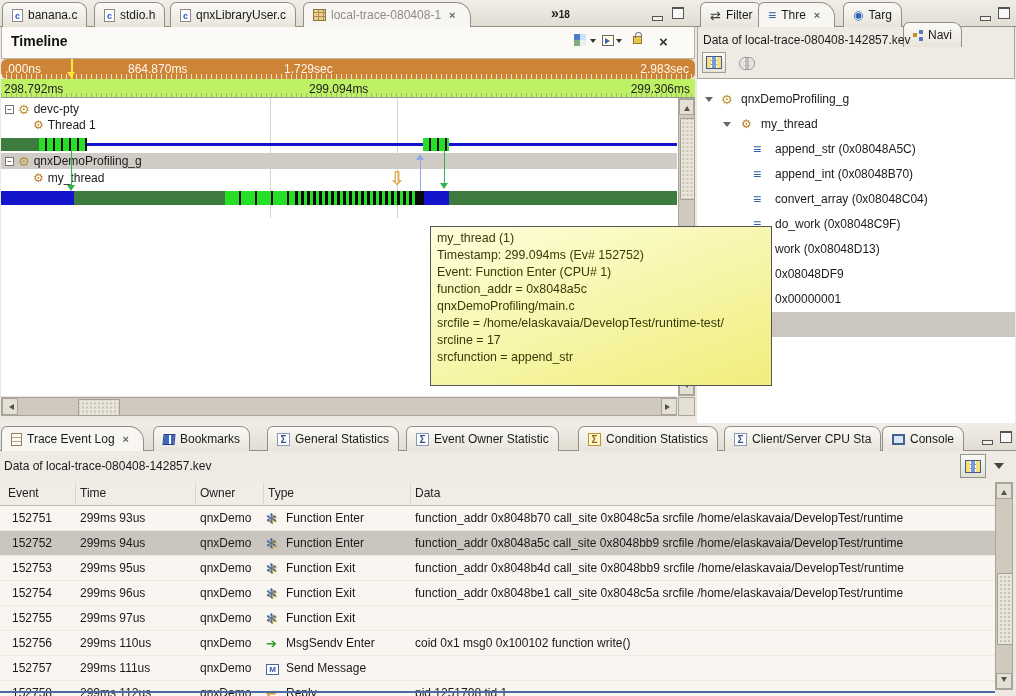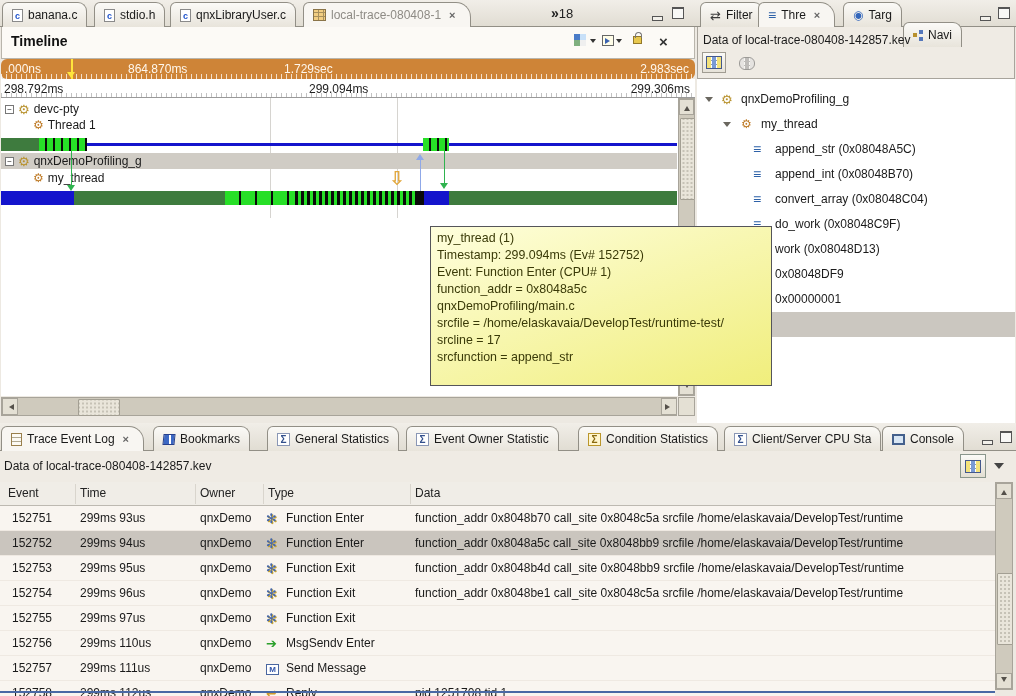--- a/index.html
+++ b/index.html
@@ -40,37 +40,37 @@
   .wmin{width:9px;height:3px;border:1px solid #555;display:inline-block;background:#F2F0EA;}
   .wmax{width:10px;height:9px;border:1px solid #555;border-top:2px solid #555;display:inline-block;background:#F8F8F6;}
   .xbig{font-size:15px;font-weight:bold;color:#333;}
   .funcIc{color:#4466AA;font-size:13px;text-shadow:1px 1px 0 #C8A430;}
   .sendIc{color:#2BA02B;font-size:13px;font-weight:bold;}
   .replyIc{color:#D19A2B;font-size:13px;font-weight:bold;}
   .msgIc{width:13px;height:11px;border:1px solid #4A66A0;background:#FFF;display:inline-block;text-align:center;font-size:8px;font-weight:bold;color:#3355AA;line-height:10px;box-sizing:border-box;}
   .expBox{width:9px;height:9px;border:1px solid #777;background:#FFF;font-size:8px;line-height:7px;text-align:center;display:inline-block;box-sizing:border-box;color:#222;}
   .treD{width:0;height:0;border:4px solid transparent;border-top:5px solid #6A675F;display:inline-block;}
   .chev{font-size:14px;font-weight:bold;color:#222;}
-  .chevN{font-size:13px;color:#222;}
+  .chevN{font-size:10px;color:#222;font-weight:bold;}
 
   
   .trough{position:absolute;background:#CFCABD;border:1px solid #A8A49A;box-sizing:border-box;}
   .sbtn{position:absolute;display:flex;align-items:center;justify-content:center;background:#E4E0D4;border:1px solid #A8A49A;box-sizing:border-box;}
   .sthumb{position:absolute;background:#E9E5DA;border:1px solid #A39F93;border-radius:1px;background-image:radial-gradient(#C6C2B6 1px,transparent 1px);background-size:4px 4px;background-position:center;}
   .aU{width:0;height:0;border:3px solid transparent;border-bottom:5px solid #55514B;}
   .aD{width:0;height:0;border:3px solid transparent;border-top:5px solid #55514B;}
   .aL{width:0;height:0;border:3px solid transparent;border-right:5px solid #55514B;}
   .aR{width:0;height:0;border:3px solid transparent;border-left:5px solid #55514B;}
 
   
   #tl-head{left:1px;top:27px;width:694px;height:32px;background:#FCFAF6;border:1px solid #B9B5AC;border-top:none;box-sizing:border-box;}
   #tl-title{left:9px;top:6px;font-size:14px;font-weight:bold;color:#111;}
   #ruler-top{left:1px;top:59px;width:694px;height:20px;background:#CE8437;color:#FFF7EC;box-sizing:border-box;border-radius:6px;}
   #ruler-top .tick{position:absolute;bottom:0;left:0;width:100%;height:5px;background:repeating-linear-gradient(90deg,rgba(255,255,255,.75) 0 1px,transparent 1px 5px);}
-  #ruler-zoom{left:1px;top:79px;width:694px;height:19px;background:#ffffff;border-bottom:1px solid #999;color:#222;box-sizing:border-box;}
+  #ruler-zoom{left:1px;top:79px;width:694px;height:19px;background:#bef264;border-bottom:1px solid #999;color:#222;box-sizing:border-box;}
   #ruler-zoom .tick{position:absolute;bottom:0;left:0;width:100%;height:4px;background:repeating-linear-gradient(90deg,rgba(120,120,120,.45) 0 1px,transparent 1px 5px);}
   .rlbl{position:absolute;top:3px;font-size:12px;}
   #canvas{left:1px;top:98px;width:677px;height:298px;background:#FFF;overflow:hidden;}
   .gline{position:absolute;top:0;width:1px;height:120px;background:#D6D4D0;}
   .tracklbl{position:absolute;height:16px;line-height:16px;display:flex;align-items:center;gap:4px;}
   .bar{position:absolute;height:13px;}
   .seg{position:absolute;top:0;height:100%;}
   .bg-dark{background:#3E7B3E;}
   .bg-blue{background:#1414CC;}
   .bg-black{background:#0A0A0A;}
@@ -411,20 +411,21 @@
       <span class="tcell c-owner">qnxDemo</span>
       <span class="tcell c-typeic funcIc">✻</span>
       <span class="tcell c-type">Function Exit</span>
     </div>
     <div class="trow" style="top:125px;">
       <span class="tcell c-event">152756</span>
       <span class="tcell c-time">299ms 110us</span>
       <span class="tcell c-owner">qnxDemo</span>
       <span class="tcell c-typeic sendIc">➔</span>
       <span class="tcell c-type">MsgSendv Enter</span>
+      <span class="tcell c-data">coid 0x1 msg0 0x100102 function write()</span>
     </div>
     <div class="trow" style="top:150px;">
       <span class="tcell c-event">152757</span>
       <span class="tcell c-time">299ms 111us</span>
       <span class="tcell c-owner">qnxDemo</span>
       <span class="tcell c-typeic" style="line-height:25px;"><span class="msgIc">M</span></span>
       <span class="tcell c-type">Send Message</span>
     </div>
     <div class="trow" style="top:175px;">
       <span class="tcell c-event">152758</span>

